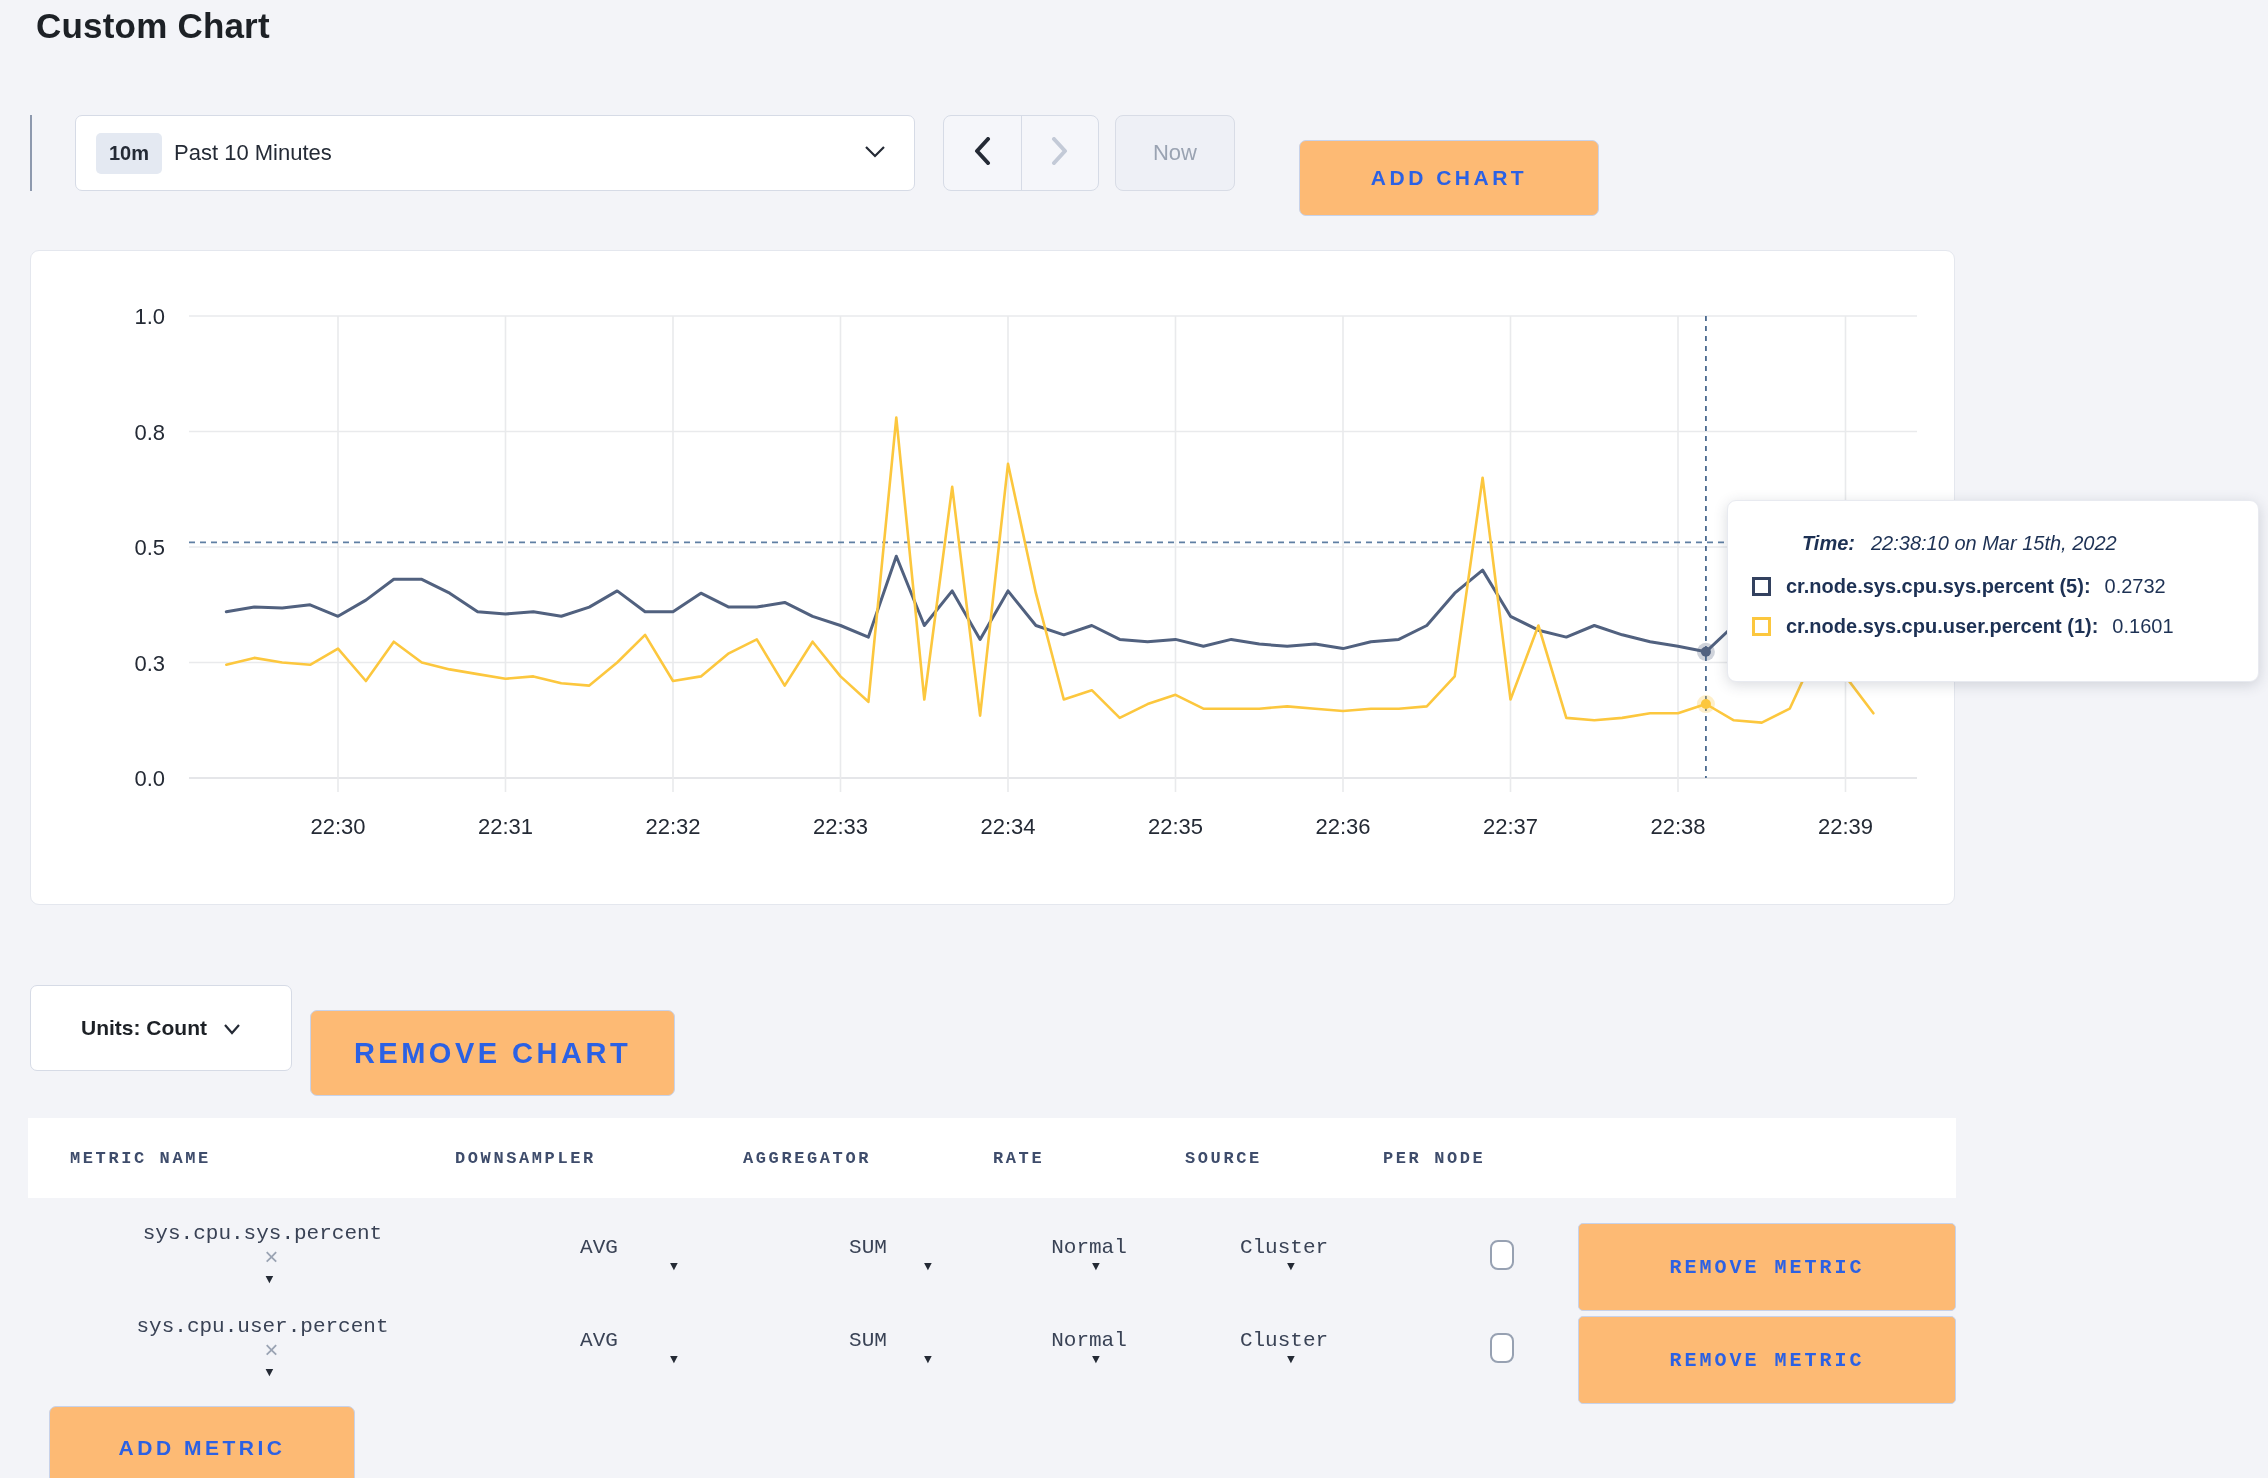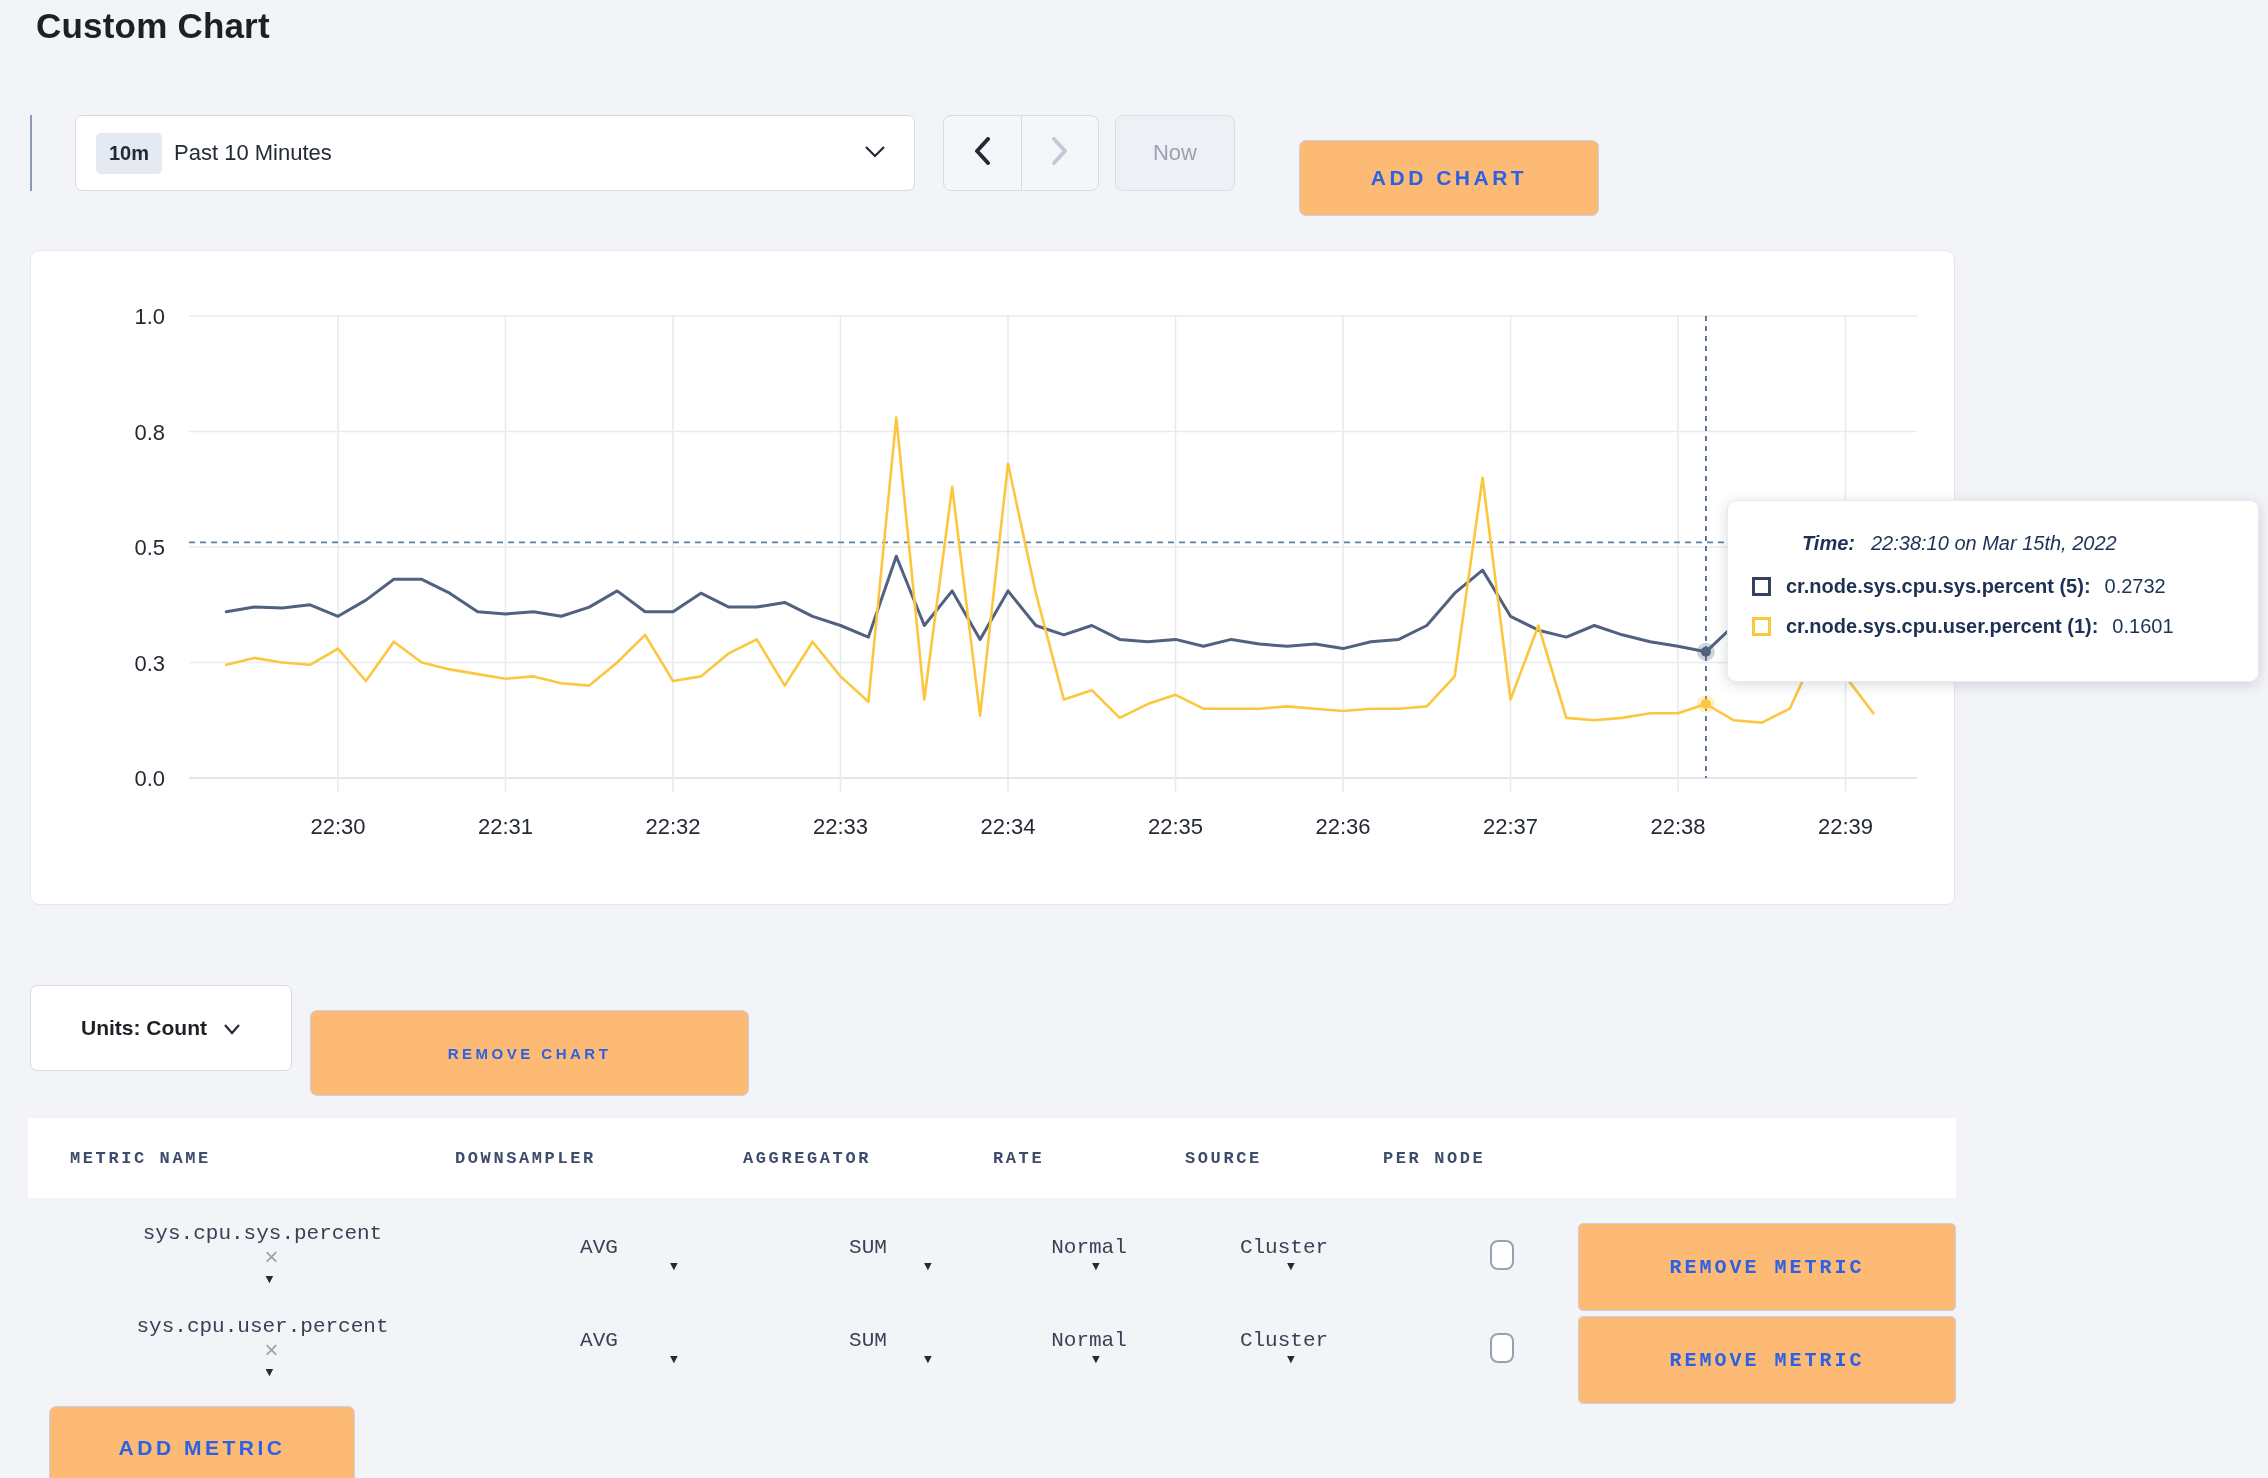--- a/index.html
+++ b/index.html
@@ -63,21 +63,21 @@
   .tt-row { display:flex; align-items:center; margin-top:17px; font-size:20px; color:#1d3154; }
   .tt-swatch { width:19px; height:19px; border:3.5px solid #475872; background:#fff; margin-right:15px; flex:none; }
   .tt-series { font-weight:bold; margin-right:14px; }
   
   .units-select {
     position:absolute; left:30px; top:985px; width:262px; height:86px;
     background:#fff; border:1.5px solid #d6dbe6; border-radius:7px;
     display:flex; align-items:center; justify-content:center; gap:16px;
     font-size:21px; font-weight:bold; color:#1d2126; cursor:pointer;
   }
-  .remove-chart-btn { position:absolute; left:310px; top:985px; width:439px; height:86px; font-size:15px; }
+  .remove-chart-btn { position:absolute; left:310px; top:985px; width:365px; height:86px; font-size:29px; }
   
   .metrics-table { position:absolute; left:28px; top:1118px; width:1928px;font-family:Liberation Mono, monospace; }
   .mt-grid {
     display:grid;
     grid-template-columns:385px 288px 250px 192px 198px 195px 1fr;
     align-items:center; padding-left:42px;
   }
   .mt-head { background:#fff; height:80px; }
   .mt-head span {
     font-size:17px; font-weight:bold; letter-spacing:2.6px; color:#3e4c6b;

